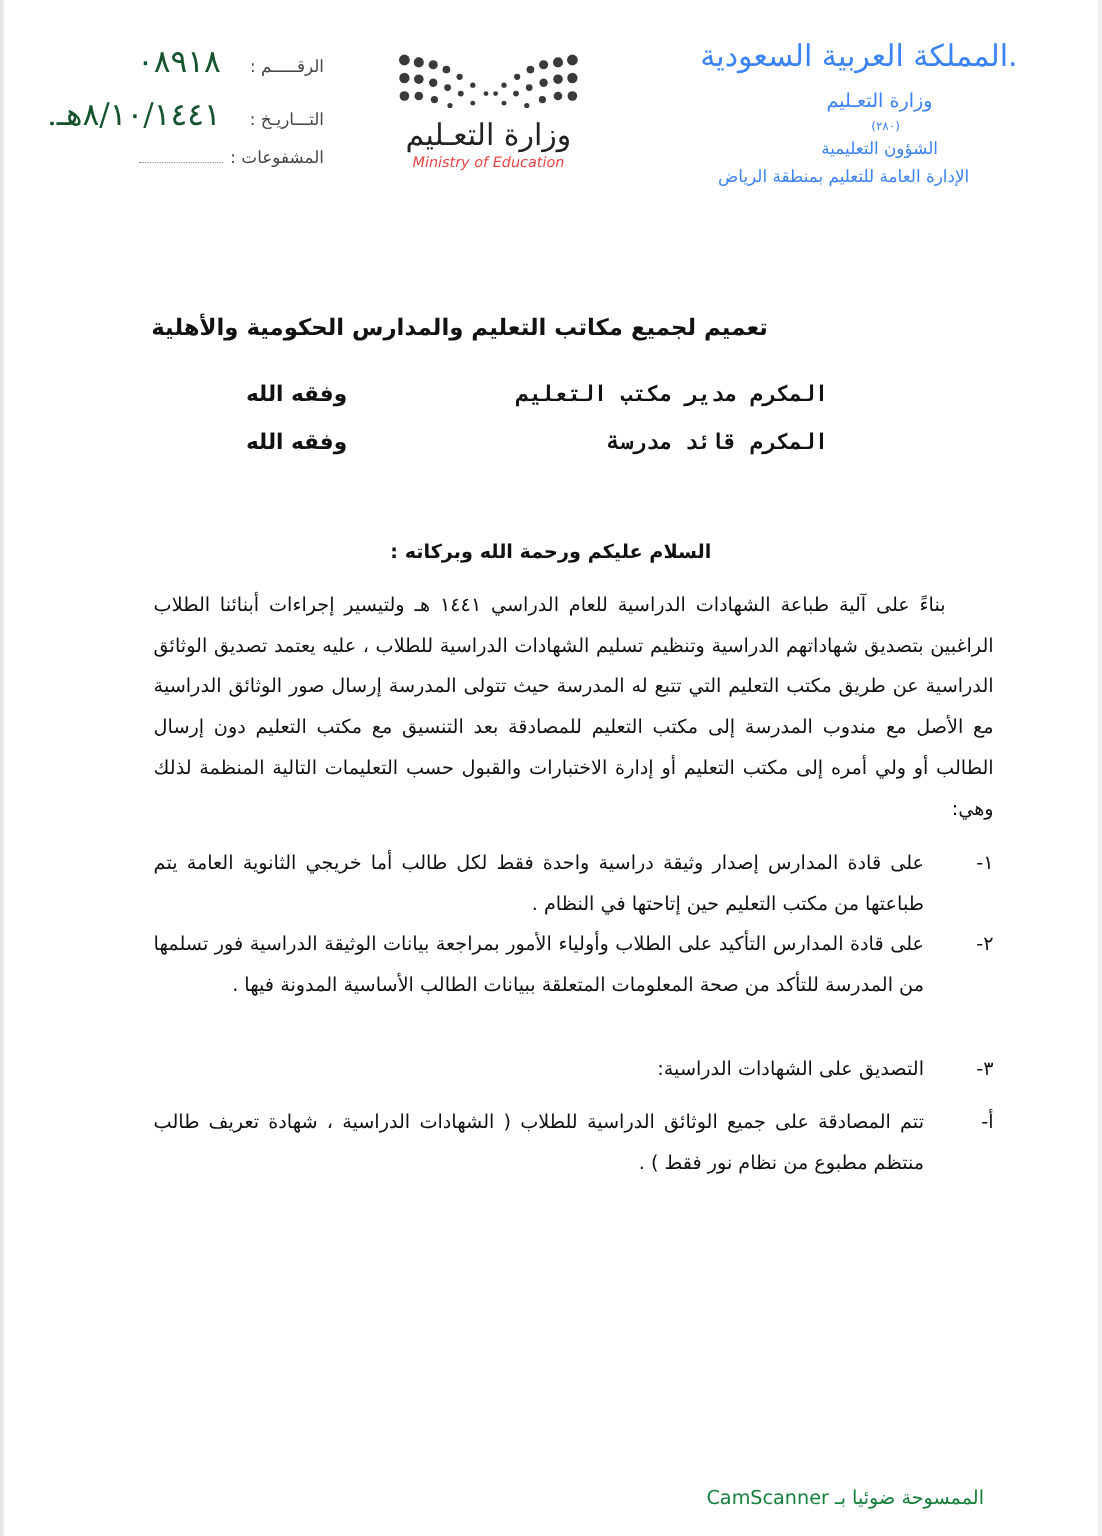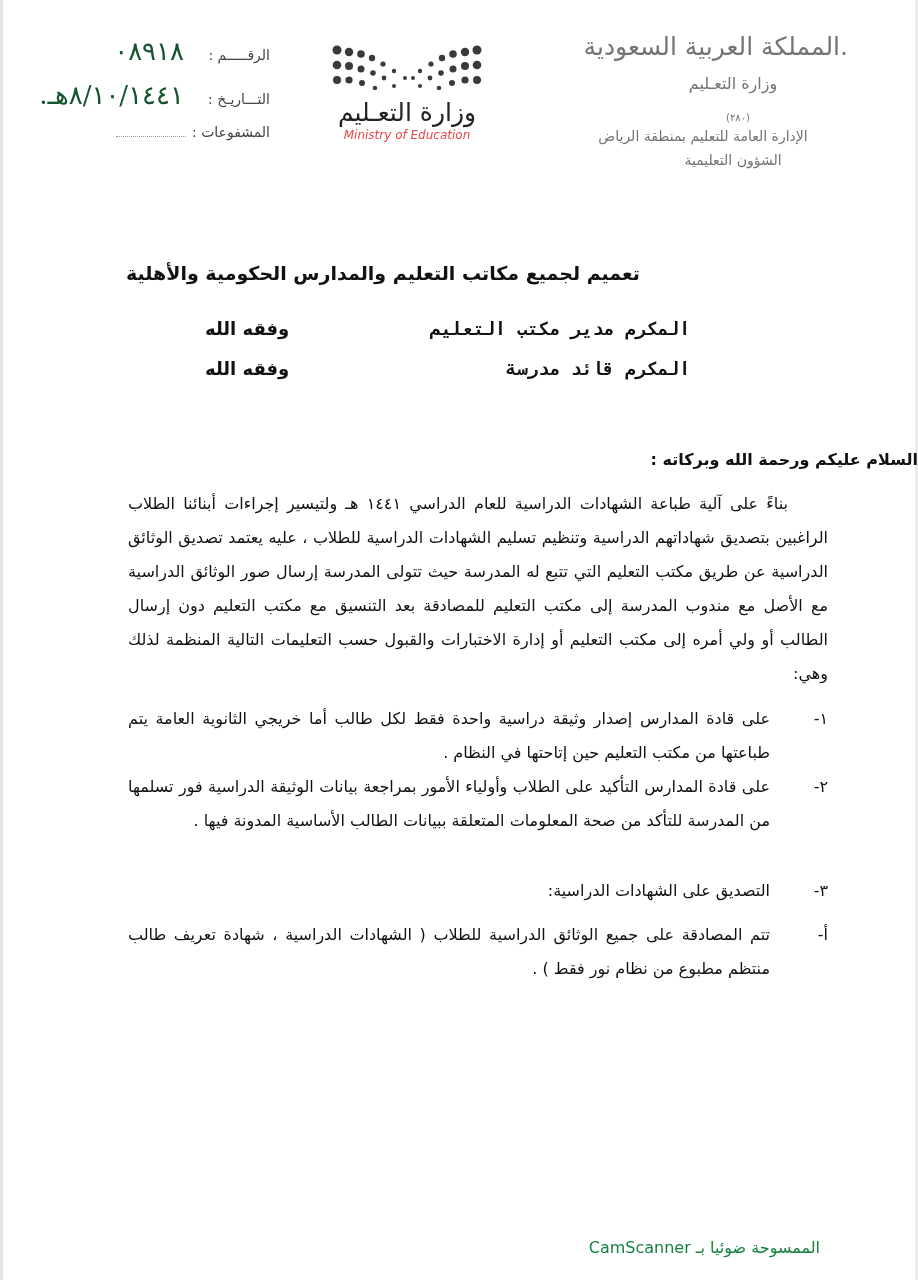--- a/index.html
+++ b/index.html
@@ -4,24 +4,24 @@
 <style>
   html, body { margin: 0; padding: 0; }
   body {
     width: 918px; height: 1280px; background: #ffffff; position: relative; overflow: hidden;
     font-family: "DejaVu Sans", sans-serif; color: #111;
   }
   .page-edge-left { position: absolute; left: 0; top: 0; width: 3px; height: 1280px; background: #e6e6e6; }
   .page-edge-right { position: absolute; right: 0; top: 0; width: 3px; height: 1280px; background: #ececec; }
 
   
-  .hdr-right { position: absolute; top: 30px; right: 60px; width: 320px; text-align: center; direction: rtl; color: #737373; }
+  .hdr-right { position: absolute; top: 30px; right: 60px; width: 320px; text-align: center; direction: rtl; color: #3b82f6; }
   .hdr-kingdom { font-size: 25px; line-height: 34px; font-weight: normal; letter-spacing: 0.5px; text-align: right; padding-right: 10px; }
   .hdr-ministry { font-size: 16px; line-height: 24px; margin-top: 8px; padding-left: 70px; }
-  .hdr-code { font-size: 10px; line-height: 12px; margin-top: 16px; padding-left: 80px; }
+  .hdr-code { font-size: 10px; line-height: 12px; margin-top: 4px; padding-left: 80px; }
   .hdr-line { font-size: 14px; line-height: 24px; }
   .hdr-line.l1 { padding-left: 10px; }
   .hdr-line.l2 { padding-left: 70px; }
   .hdr-line.l3 { padding-left: 40px; }
 
   
   .logo { position: absolute; top: 40px; left: 322px; width: 170px; text-align: center; }
   .logo-dots { display: block; margin: 0 auto 8px auto; }
   .logo-ar { font-size: 25px; line-height: 30px; color: #222; direction: rtl; }
   .logo-en { font-size: 12px; line-height: 14px; color: #ef4444; font-family: "DejaVu Sans", sans-serif; font-style: italic; }
@@ -33,21 +33,21 @@
   .meta-value { font-size: 26px; font-family: "DejaVu Serif", serif; color: #14532d; padding-right: 6px; white-space: nowrap; }
   .meta-dots { border-bottom: 1px dotted #999; width: 70px; margin-right: 4px; height: 10px; }
   .title { position: absolute; top: 262px; left: 0; width: 766px; text-align: center; direction: rtl; font-size: 19px; font-weight: bold; }
   .addr { position: absolute; direction: rtl; font-size: 18px; font-weight: bold; font-family: Liberation Mono, monospace; }
   .addr.a1 { top: 318px; right: 228px; }
   .addr.a2 { top: 358px; right: 228px; }
   .blessing { position: absolute; direction: rtl; font-size: 18px; font-weight: bold; }
   .blessing.b1 { top: 318px; left: 205px; }
   .blessing.b2 { top: 358px; left: 205px; }
 
-  .greeting { position: absolute; top: 450px; left: 0; width: 918px; direction: rtl; font-size: 16px; font-weight: bold; }
+  .greeting { position: absolute; top: 450px; left: 0; width: 918px; text-align: center; direction: rtl; font-size: 16px; font-weight: bold; }
 
   .para { position: absolute; top: 487px; right: 90px; width: 700px; direction: rtl; text-align: justify; font-size: 16px; line-height: 34px; text-align-last: right; }
   .para .indent { display: inline-block; width: 40px; }
 
   .item { position: absolute; right: 90px; width: 700px; direction: rtl; font-size: 16px; line-height: 34px; display: flex; }
   .item-num { width: 58px; flex: 0 0 58px; text-align: right; padding-right: 0; }
   .item-text { flex: 1; text-align: justify; text-align-last: right; }
   .item.i1 { top: 702px; }
   .item.i2 { top: 770px; }
   .item.i3 { top: 874px; }
@@ -59,22 +59,22 @@
 </head>
 <body>
 
 <div class="page-edge-left"></div>
 <div class="page-edge-right"></div>
 
 <div class="hdr-right">
   <div class="hdr-kingdom">.المملكة العربية السعودية</div>
   <div class="hdr-ministry">وزارة التعـليم</div>
   <div class="hdr-code">(٢٨٠)</div>
+  <div class="hdr-line l2">الشؤون التعليمية</div>
   <div class="hdr-line l1">الإدارة العامة للتعليم بمنطقة الرياض</div>
-  <div class="hdr-line l2">الشؤون التعليمية</div>
 </div>
 
 <div class="logo">
   <svg class="logo-dots" width="160" height="50" viewBox="0 0 160 50">
     <g fill="#3a3a3a">
 
       <circle cx="10" cy="10" r="4.5"></circle>
         <circle cx="22" cy="12" r="4.2"></circle>
         <circle cx="34" cy="14" r="3.8"></circle>
         <circle cx="45" cy="18" r="3.2"></circle>

